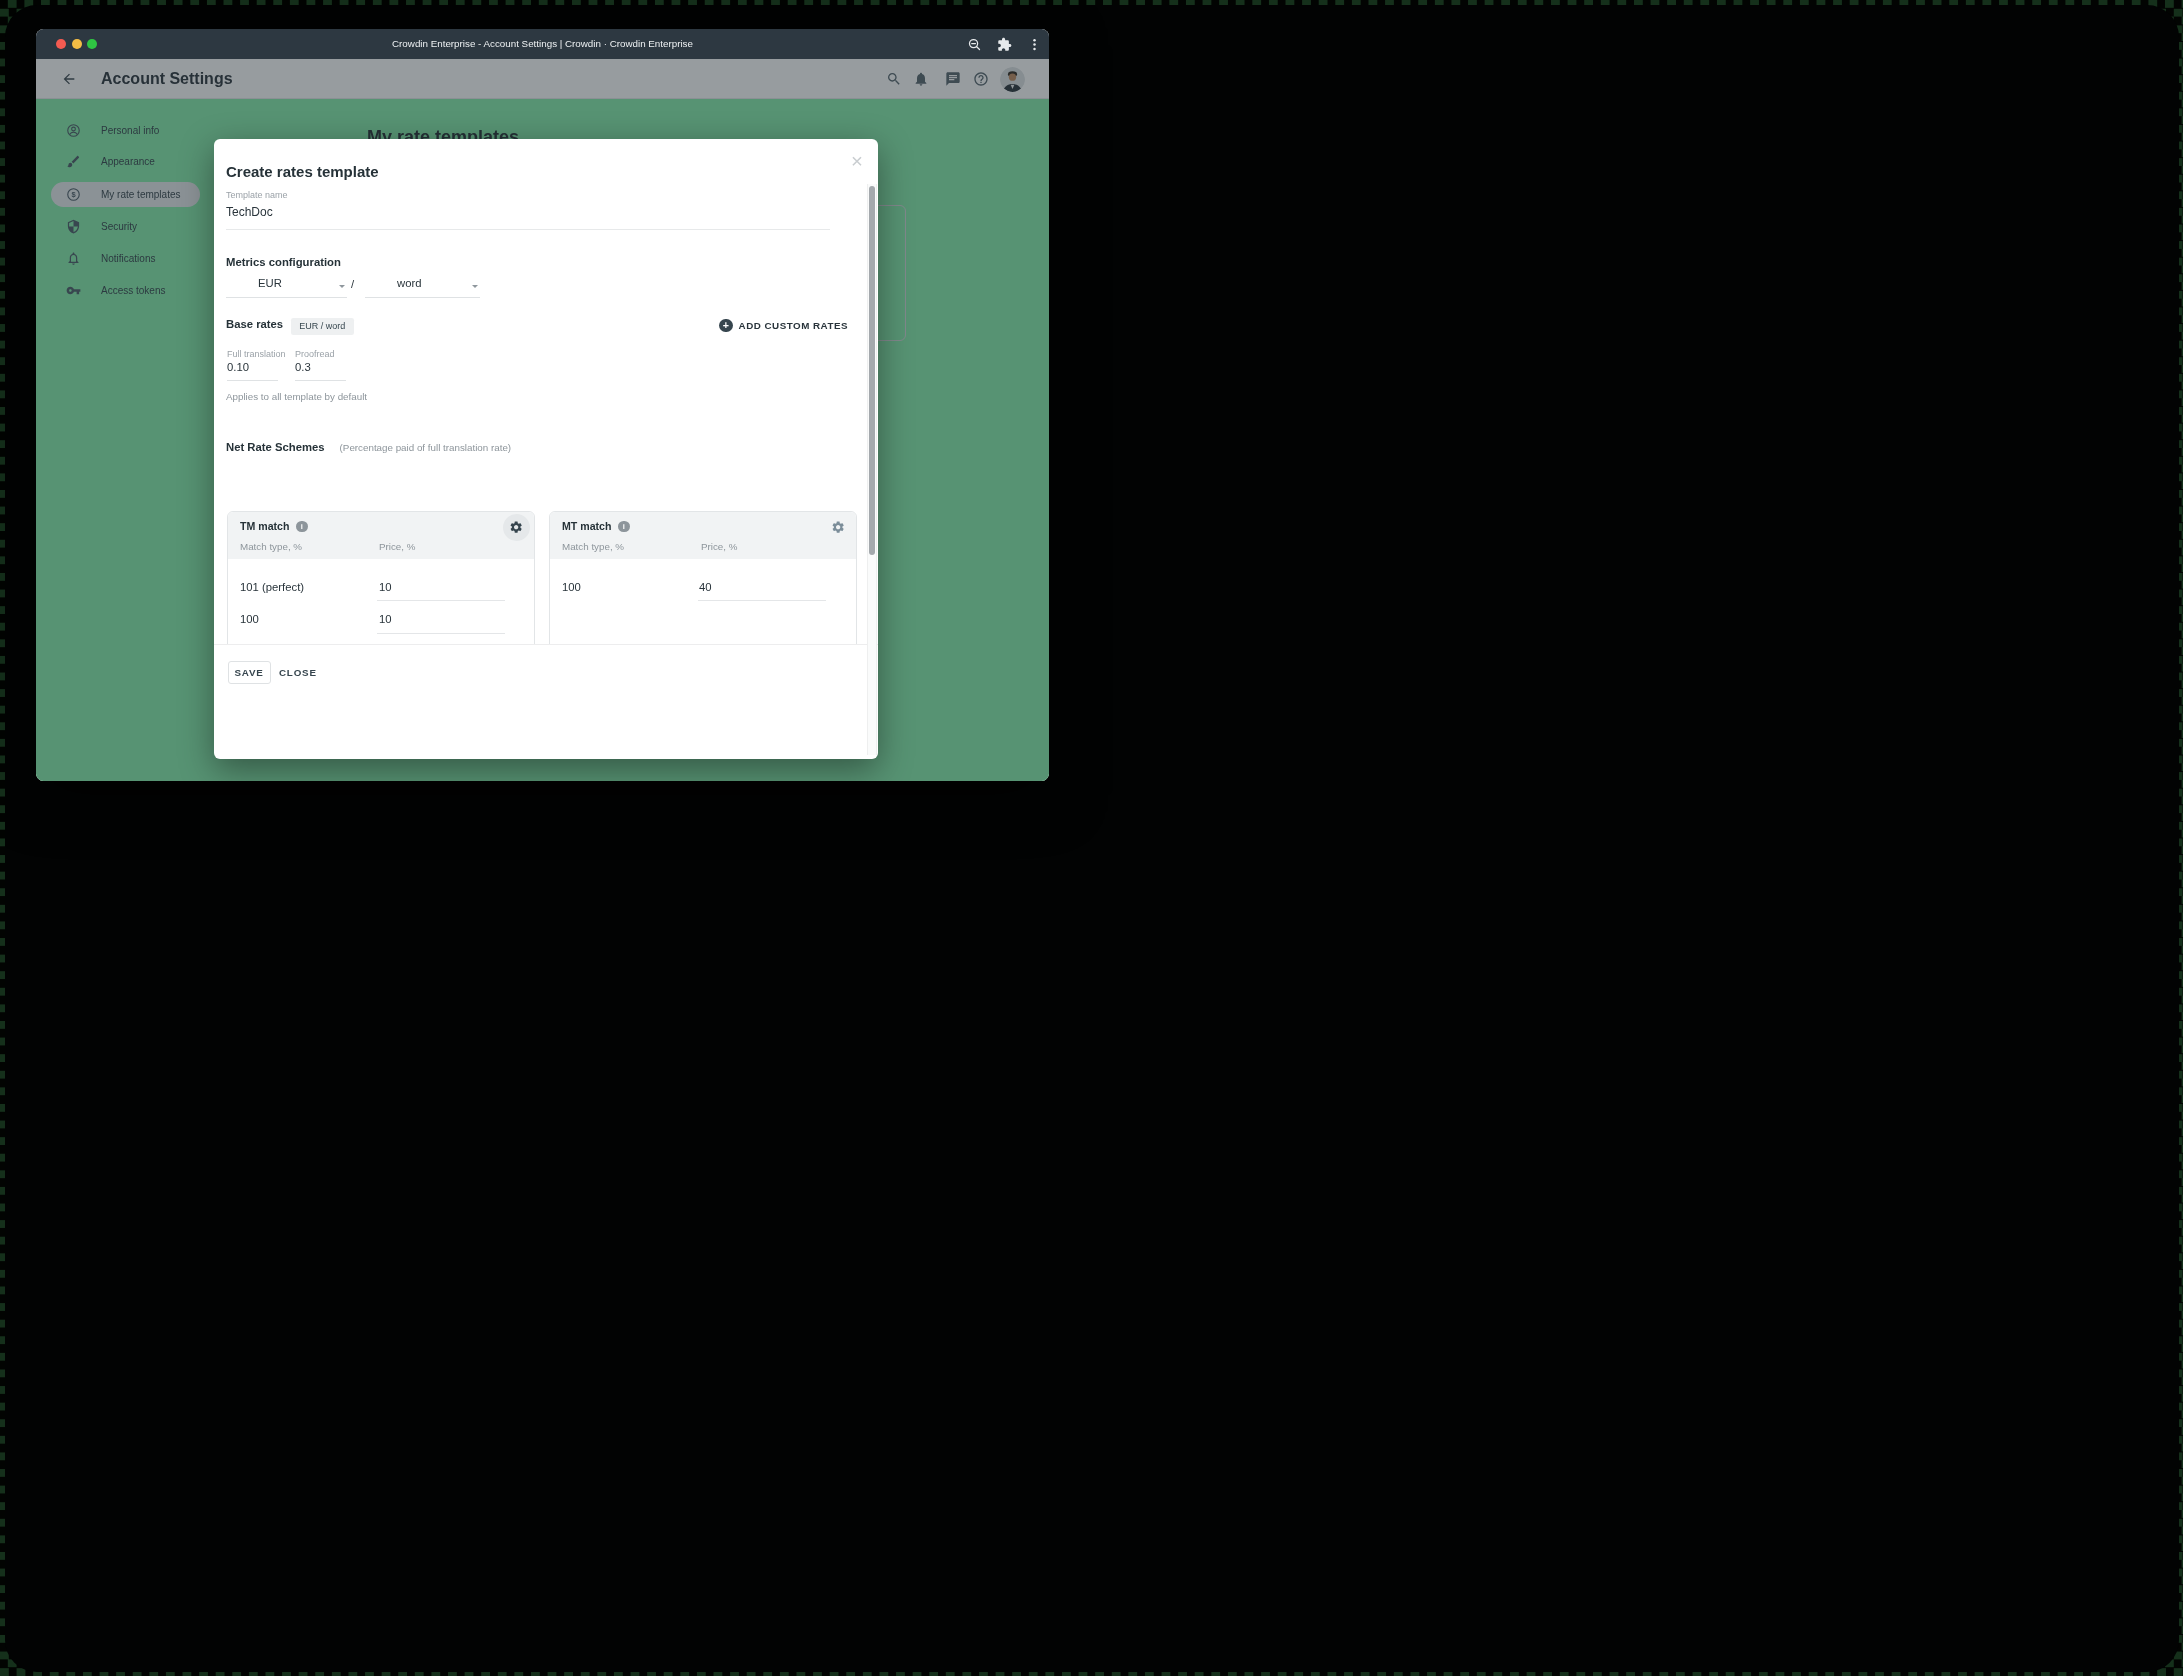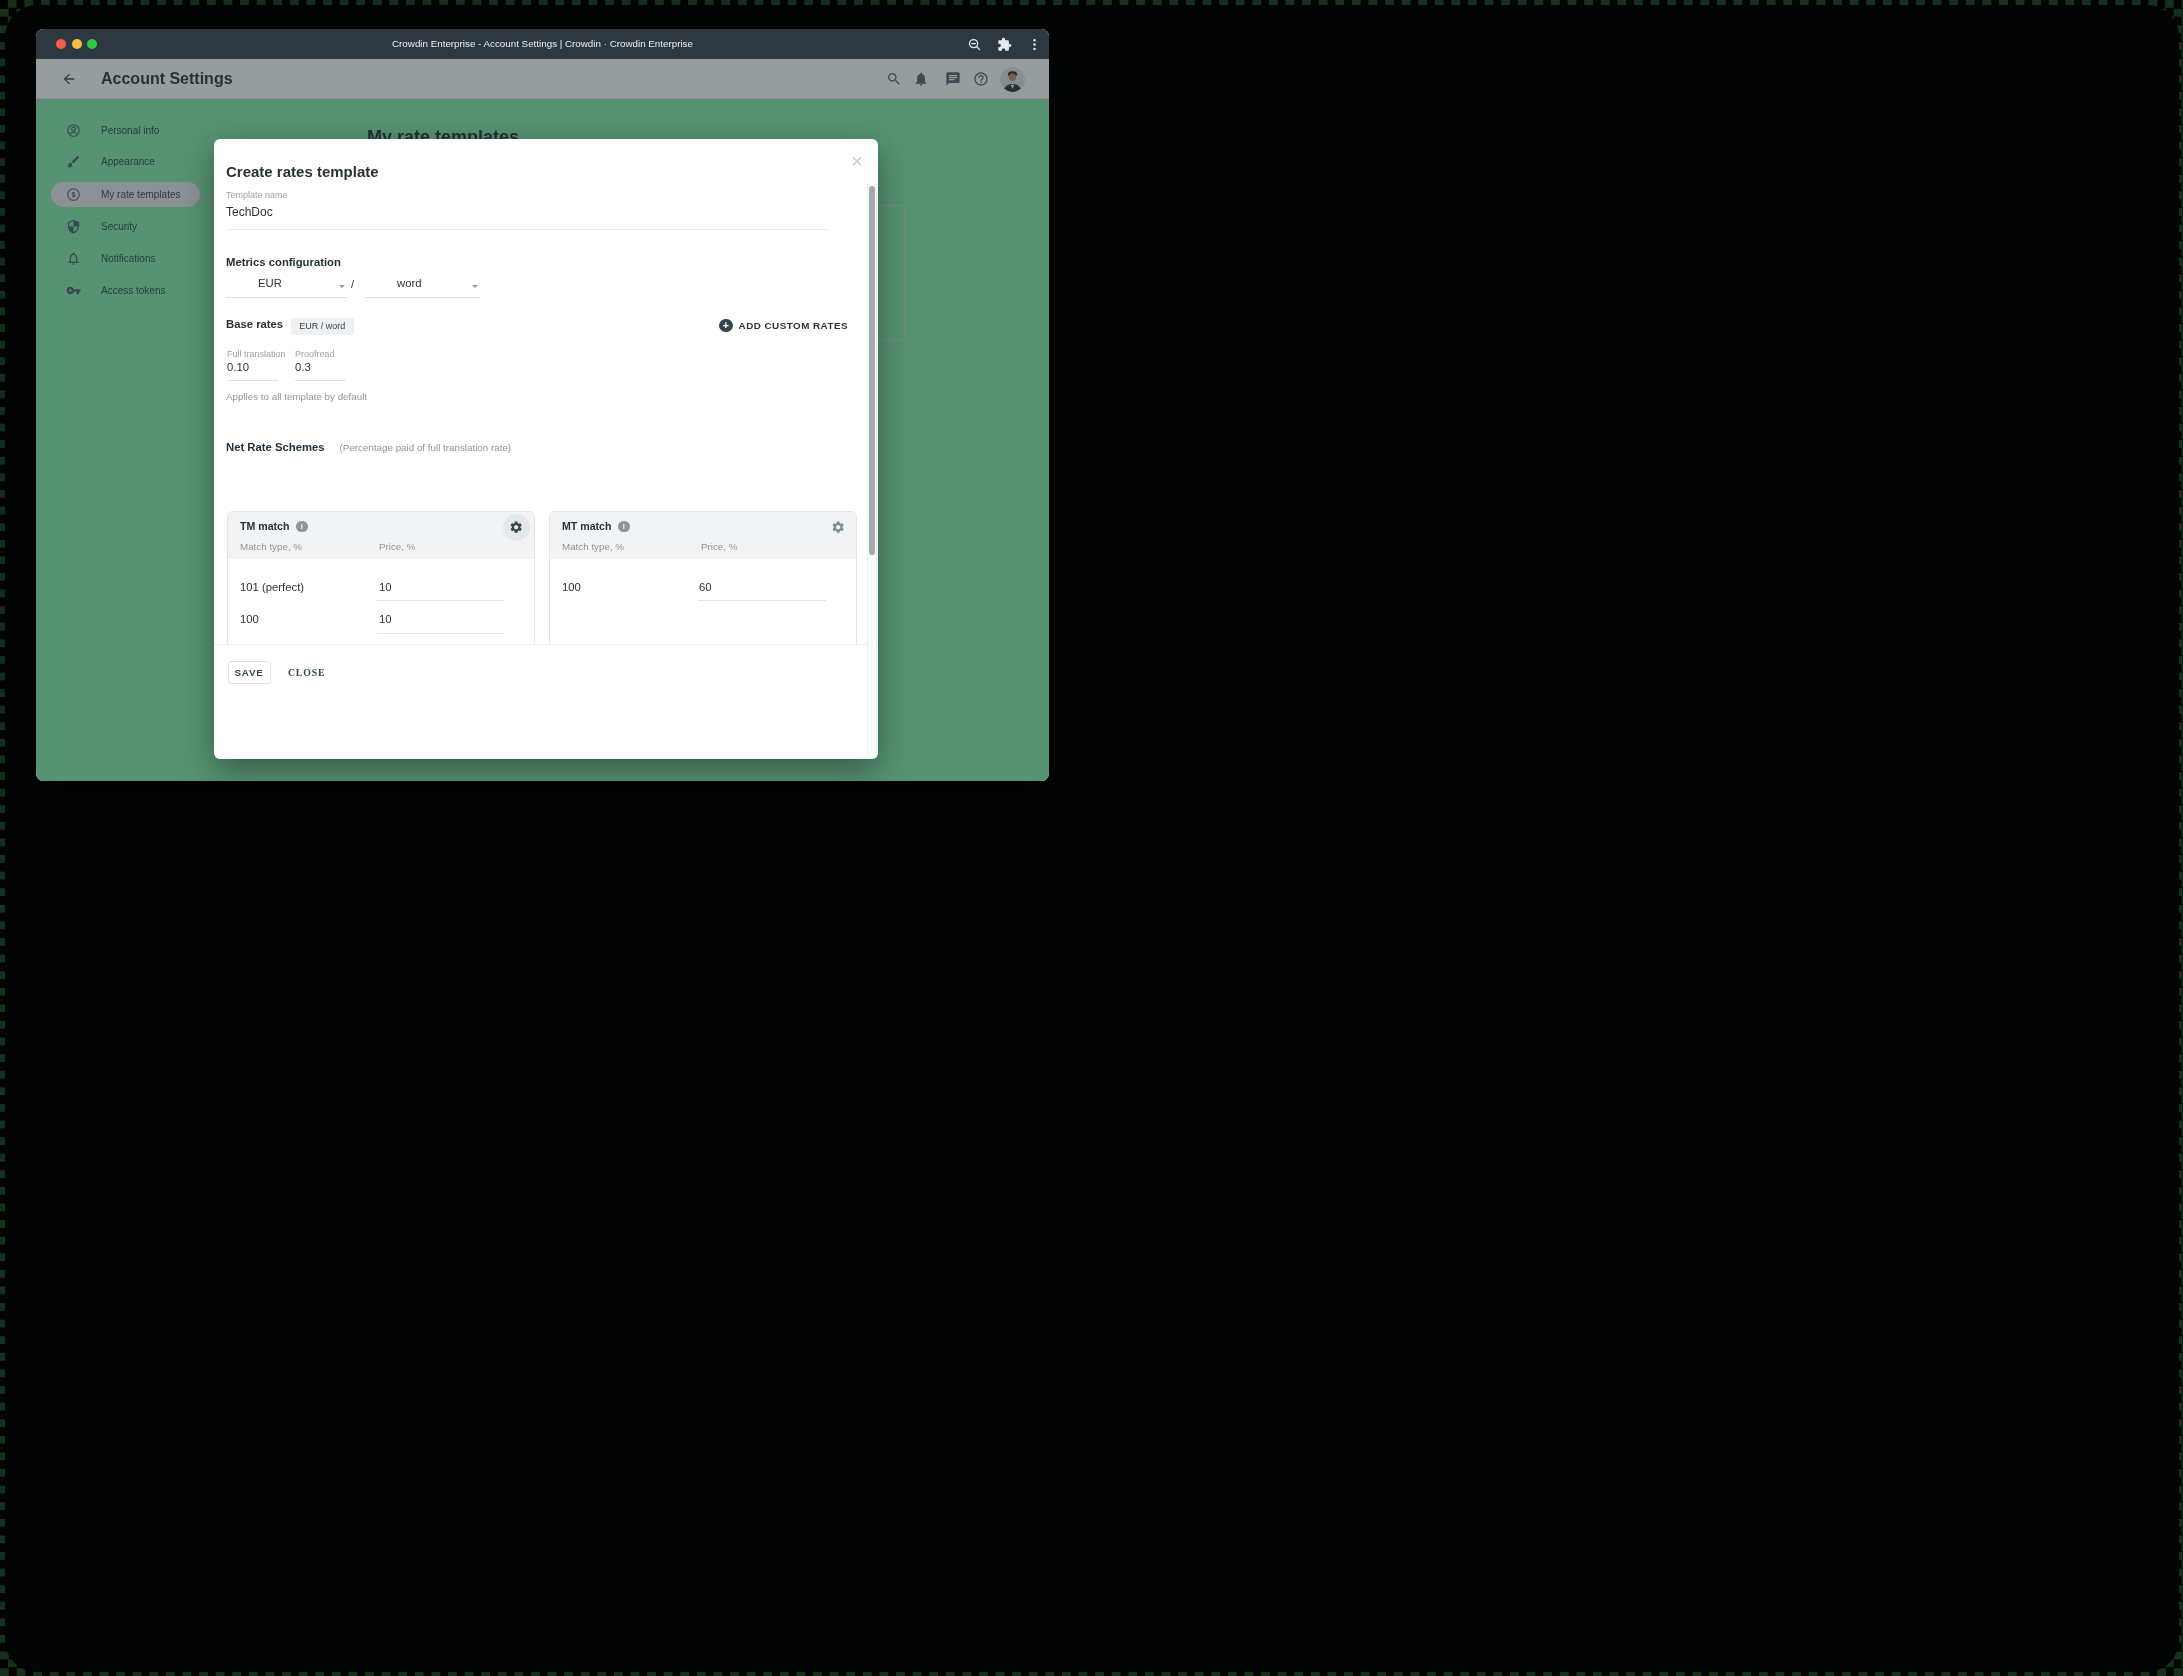--- a/index.html
+++ b/index.html
@@ -89,22 +89,22 @@
   .trash { position:absolute; left:284px; top:134px; width:12px; height:12px; color:#777f85; cursor:pointer; }
   .trash svg { width:100%; height:100%; display:block; }
   .add-row { position:absolute; left:11.3px; top:167px; width:286px; height:32px;
     border:0.8px solid #e1e4e6; border-radius:6px; background:#fff; text-align:center; cursor:pointer; }
   .add-row .plus { font-size:15px; color:#8d959b; line-height:29px; }
 
   .m-footline { position:absolute; left:0; top:505px; width:100%; height:0.8px; background:#ededee; }
   .save-btn { position:absolute; left:13.6px; top:522px; width:43px; height:23.4px; background:#fff;
     border:0.8px solid #dfe2e4; border-radius:3px; font-size:9.8px; font-weight:600; letter-spacing:0.8px;
     color:#36454e; text-align:center; line-height:22px; cursor:pointer; }
-  .close-btn { position:absolute; left:74px; top:522px; height:23.4px; font-size:9.8px; font-weight:600;
-    letter-spacing:0.8px; color:#36454e; line-height:23.4px; cursor:pointer;font-family:Liberation Serif, serif; }
+  .close-btn { position:absolute; left:65px; top:522px; height:23.4px; font-size:9.8px; font-weight:600;
+    letter-spacing:0.8px; color:#36454e; line-height:23.4px; cursor:pointer; }
   .sb-track { position:absolute; right:0.8px; top:45px; width:10.6px; height:571px; background:#fafbfb;
     border-left:0.8px solid #eeefef; border-right:0.8px solid #eeefef; }
   .sb-thumb { position:absolute; right:2.6px; top:47px; width:6.8px; height:369px; border-radius:3.4px;
     background:#a4a9ad; }
 </style>
 </head>
 <body>
 
 <div class="matte"></div>
 
@@ -330,21 +330,21 @@
             </div>
             <span class="gear-wrap gear-plain">
               <svg viewBox="0 0 24 24" fill="currentColor">
                   <path d="M19.14 12.94c.04-.3.06-.61.06-.94 0-.32-.02-.64-.07-.94l2.03-1.58c.18-.14.23-.41.12-.61l-1.92-3.32c-.12-.22-.37-.29-.59-.22l-2.39.96c-.5-.38-1.03-.7-1.62-.94l-.36-2.54c-.04-.24-.24-.41-.48-.41h-3.84c-.24 0-.43.17-.47.41l-.36 2.54c-.59.24-1.13.57-1.62.94l-2.39-.96c-.22-.08-.47 0-.59.22L2.74 8.87c-.12.21-.08.47.12.61l2.03 1.58c-.05.3-.09.63-.09.94s.02.64.07.94l-2.03 1.58c-.18.14-.23.41-.12.61l1.92 3.32c.12.22.37.29.59.22l2.39-.96c.5.38 1.03.7 1.62.94l.36 2.54c.05.24.24.41.48.41h3.84c.24 0 .44-.17.47-.41l.36-2.54c.59-.24 1.13-.56 1.62-.94l2.39.96c.22.08.47 0 .59-.22l1.92-3.32c.12-.22.07-.47-.12-.61l-2.01-1.58zM12 15.6c-1.98 0-3.6-1.62-3.6-3.6s1.62-3.6 3.6-3.6 3.6 1.62 3.6 3.6-1.62 3.6-3.6 3.6z"></path>
                 </svg>
             </span>
             <span class="col-h" style="left:12px">Match type, %</span>
             <span class="col-h" style="left:151px">Price, %</span>
           </div>
           <span class="cell" style="left:12px;top:69px">100</span>
-          <span class="cell" style="left:149px;top:69px">60</span>
+          <span class="cell" style="left:149px;top:69px">40</span>
           <div class="u" style="left:148px;top:88px;width:128px"></div>
         </div>
       </div>
 
       <div class="m-footline"></div>
       <div class="save-btn">SAVE</div>
       <div class="close-btn">CLOSE</div>
 
       <div class="sb-track"></div>
       <div class="sb-thumb"></div>

